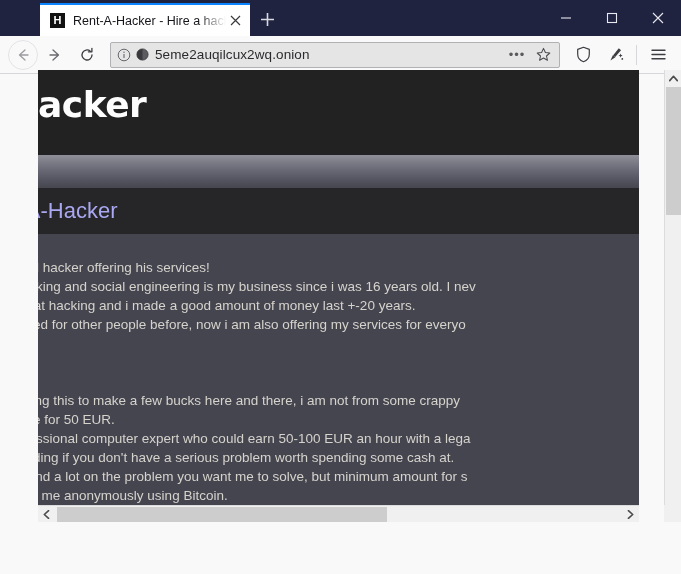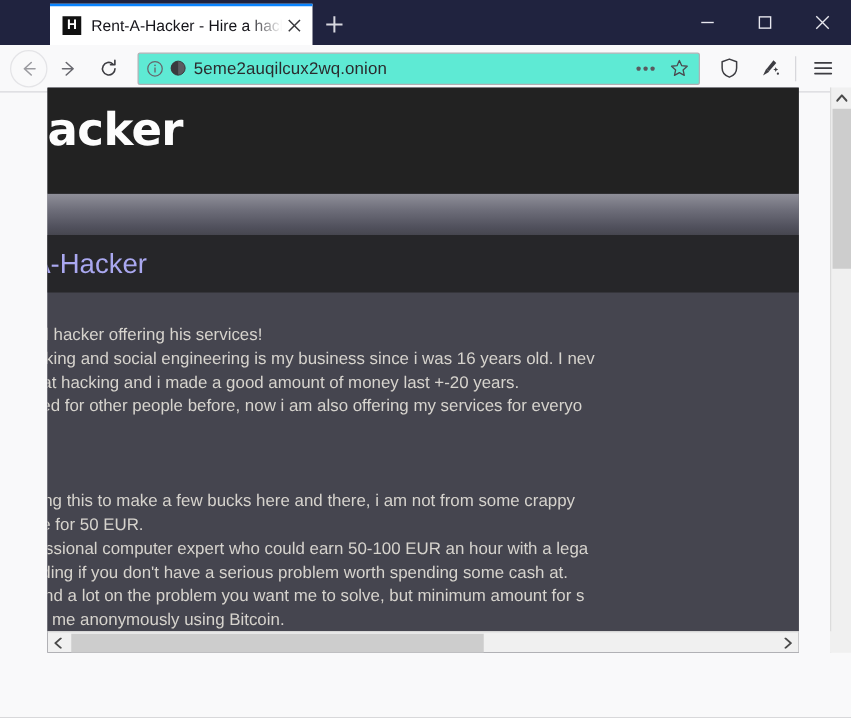--- a/index.html
+++ b/index.html
@@ -89,21 +89,21 @@
   }
   .navbtn.back {
     border-radius:50%;
     border:1px solid #e4e4e7;
     color:#9b9ba0;
   }
   .urlbar {
     flex:1 1 auto;
     height:26px;
     margin:0 6px;
-    background:#5eead4;
+    background:#e5e5e5;
     border:1px solid #b1b1b5;
     border-radius:2px;
     display:flex; align-items:center;
     padding:0 6px;
     gap:6px;
     min-width:0;
   }
   .urlbar .identity { display:flex; align-items:center; gap:5px; flex:0 0 auto; }
   .urlbar .urltext {
     flex:1 1 auto;

